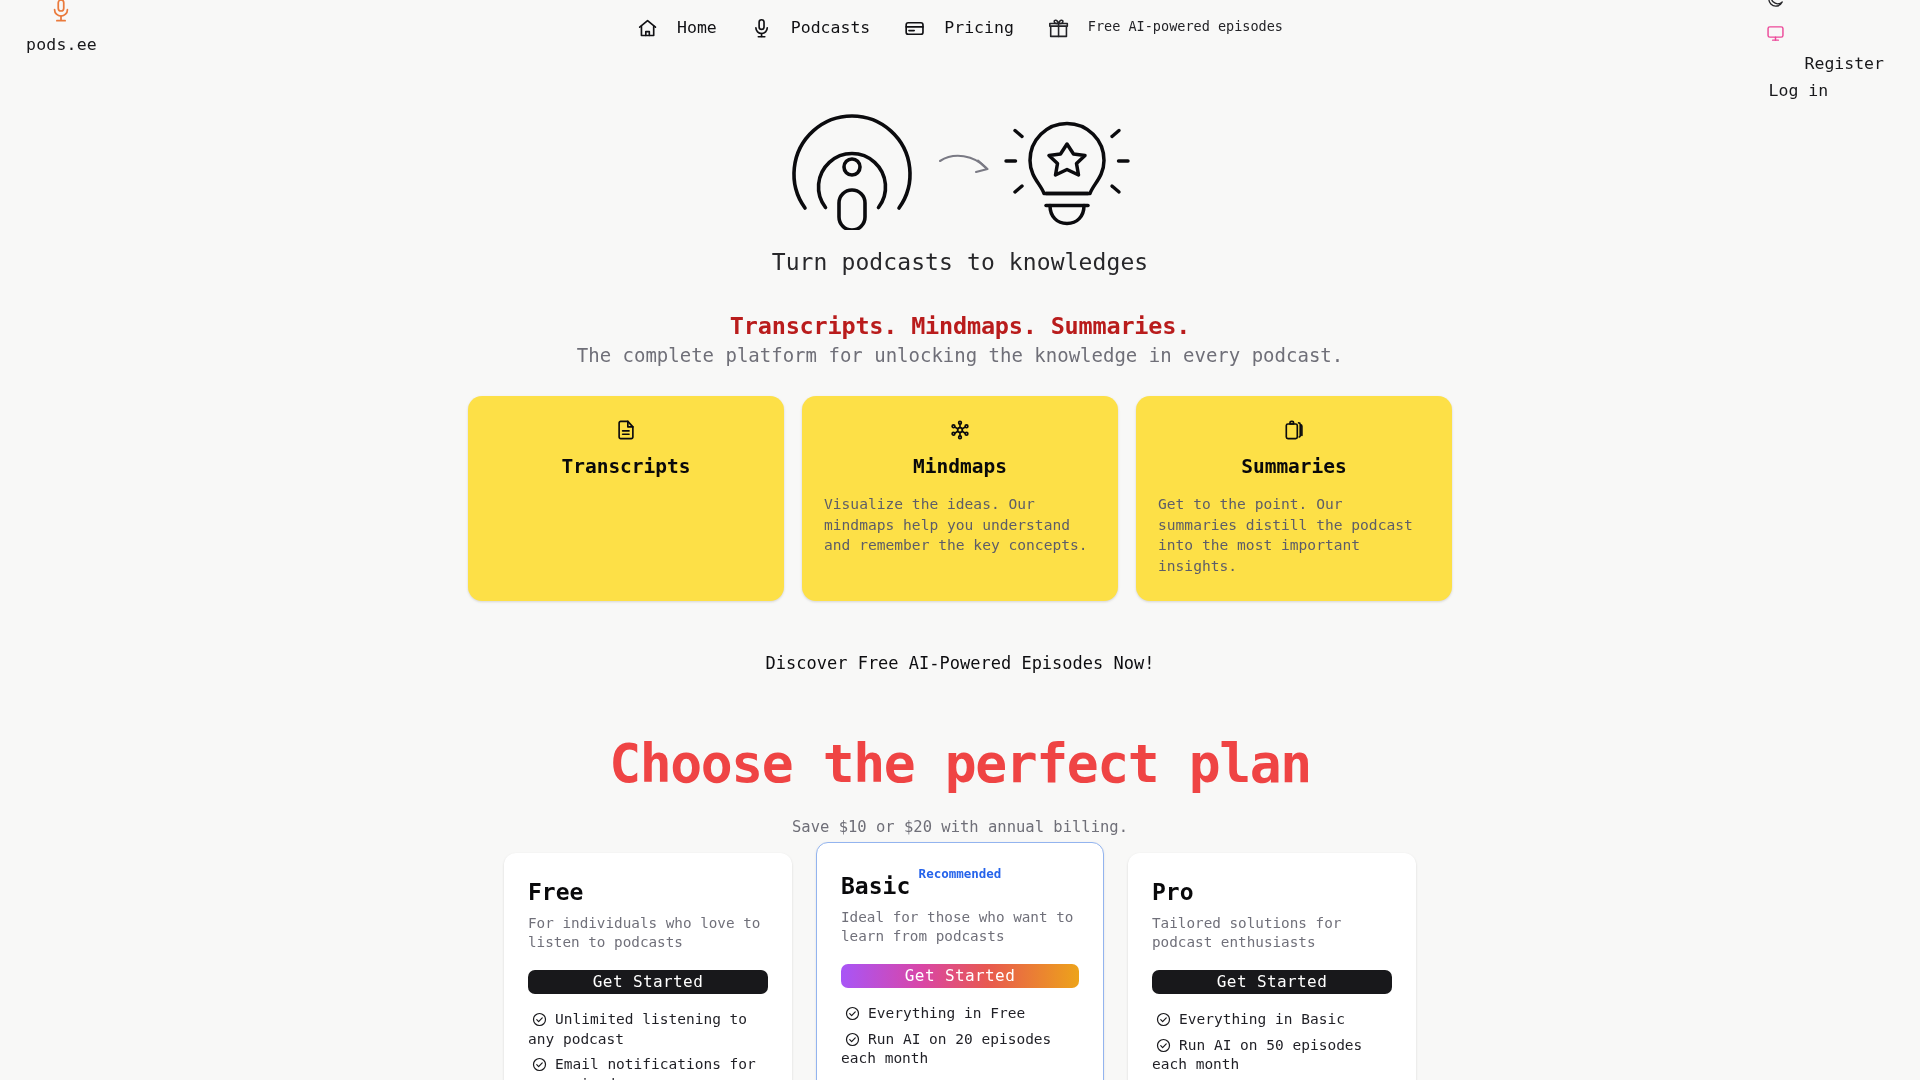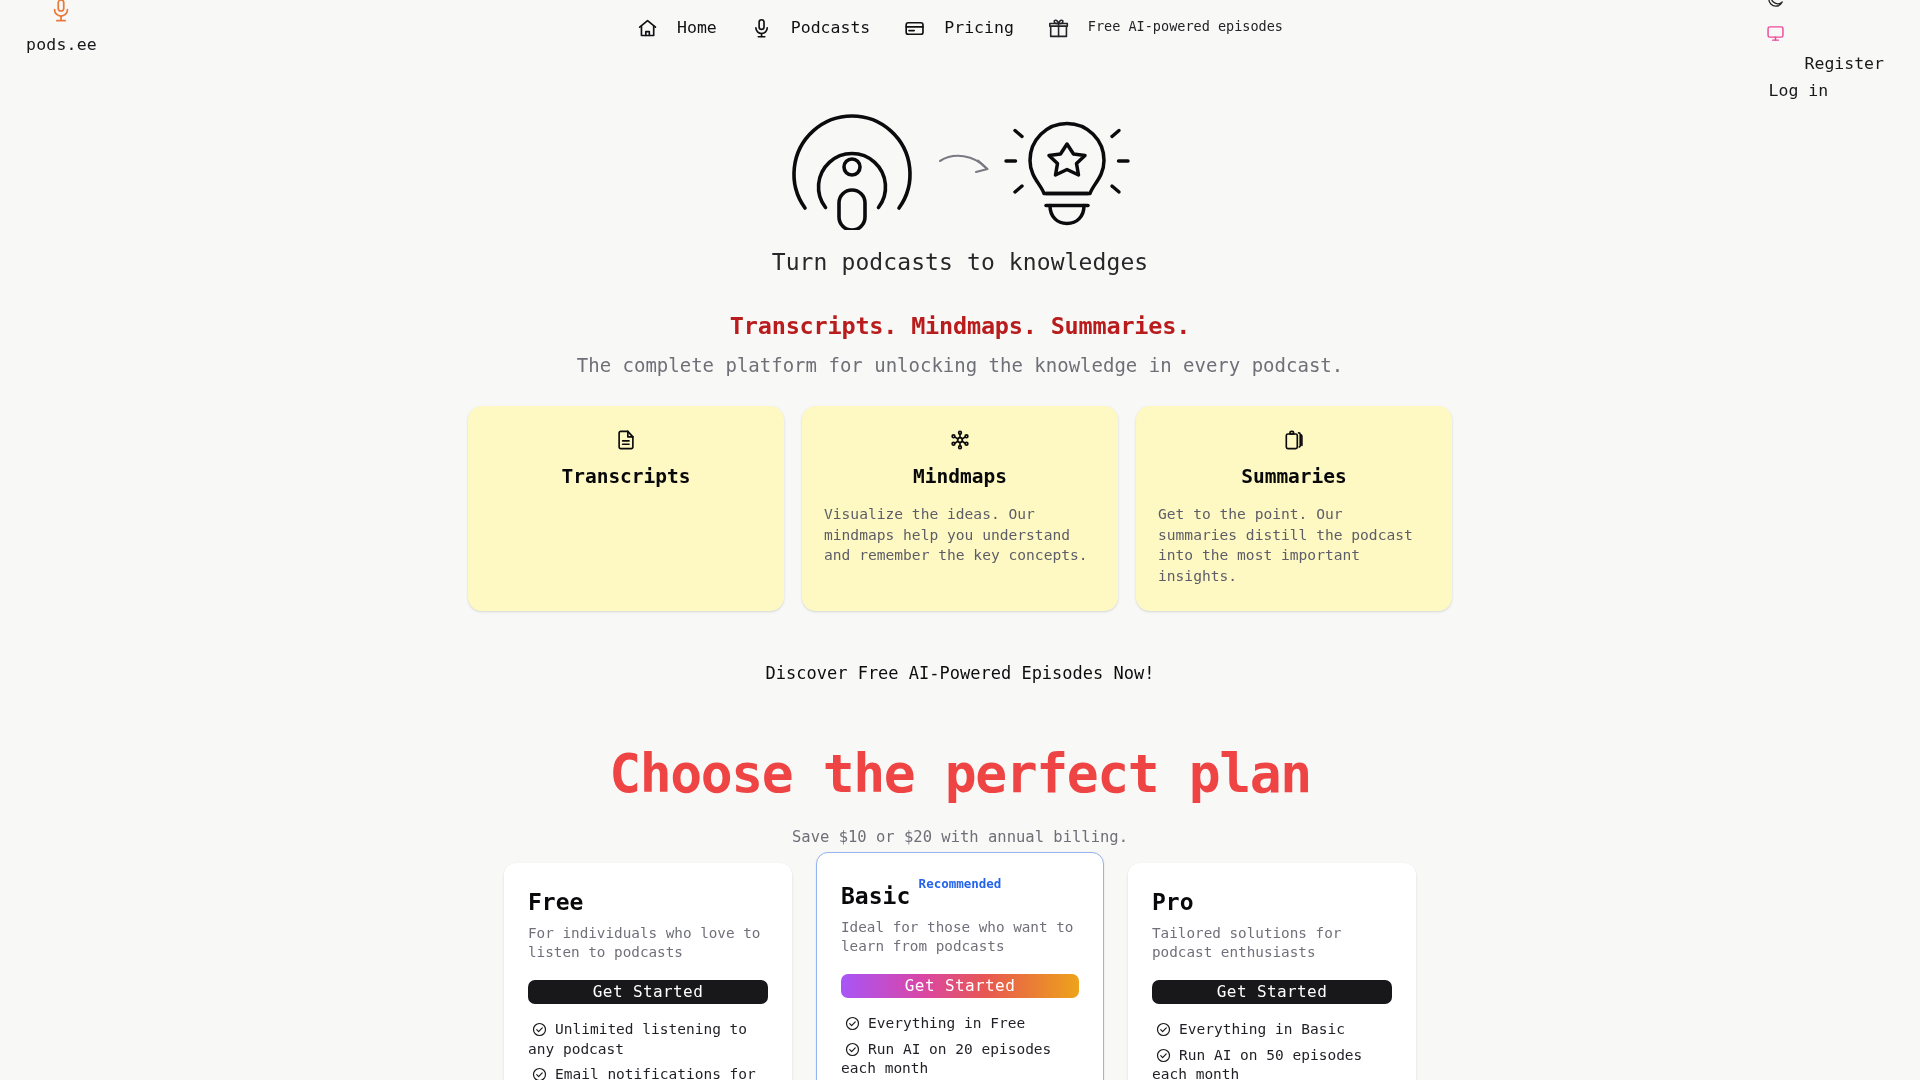--- a/index.html
+++ b/index.html
@@ -62,31 +62,31 @@
   .hero-art svg { display: block; }
   .hero-tag {
     font-size: 23px; color: #27272a; font-weight: 400;
     margin-top: 19px; letter-spacing: .1px;
   }
   .hero-title {
     font-size: 23.5px; font-weight: 700; color: #b91c1c;
     margin-top: 37px; letter-spacing: -.2px;
   }
   .hero-sub {
-    font-size: 19px; color: #6f6f78; margin-top: 14px;
+    font-size: 19px; color: #6f6f78; margin-top: 4px;
   }
 
   
   .features {
     display: flex; justify-content: center; gap: 18px;
     margin-top: 30px;
   }
   .fcard {
     width: 316px; min-height: 172px;
-    background: #fef9c3; border-radius: 14px;
+    background: #fde047; border-radius: 14px;
     box-shadow: 0 1px 3px rgba(16,16,20,.10), 0 1px 2px rgba(16,16,20,.05);
     padding: 22px 22px 24px;
     text-align: center;
   }
   .fcard-ico { height: 24px; display: flex; align-items: center; justify-content: center; }
   .fcard-ico svg { width: 22px; height: 22px; display: block; }
   .fcard-title {
     font-size: 19.5px; font-weight: 700; margin-top: 13px; color: #09090b;
   }
   .fcard-desc {

